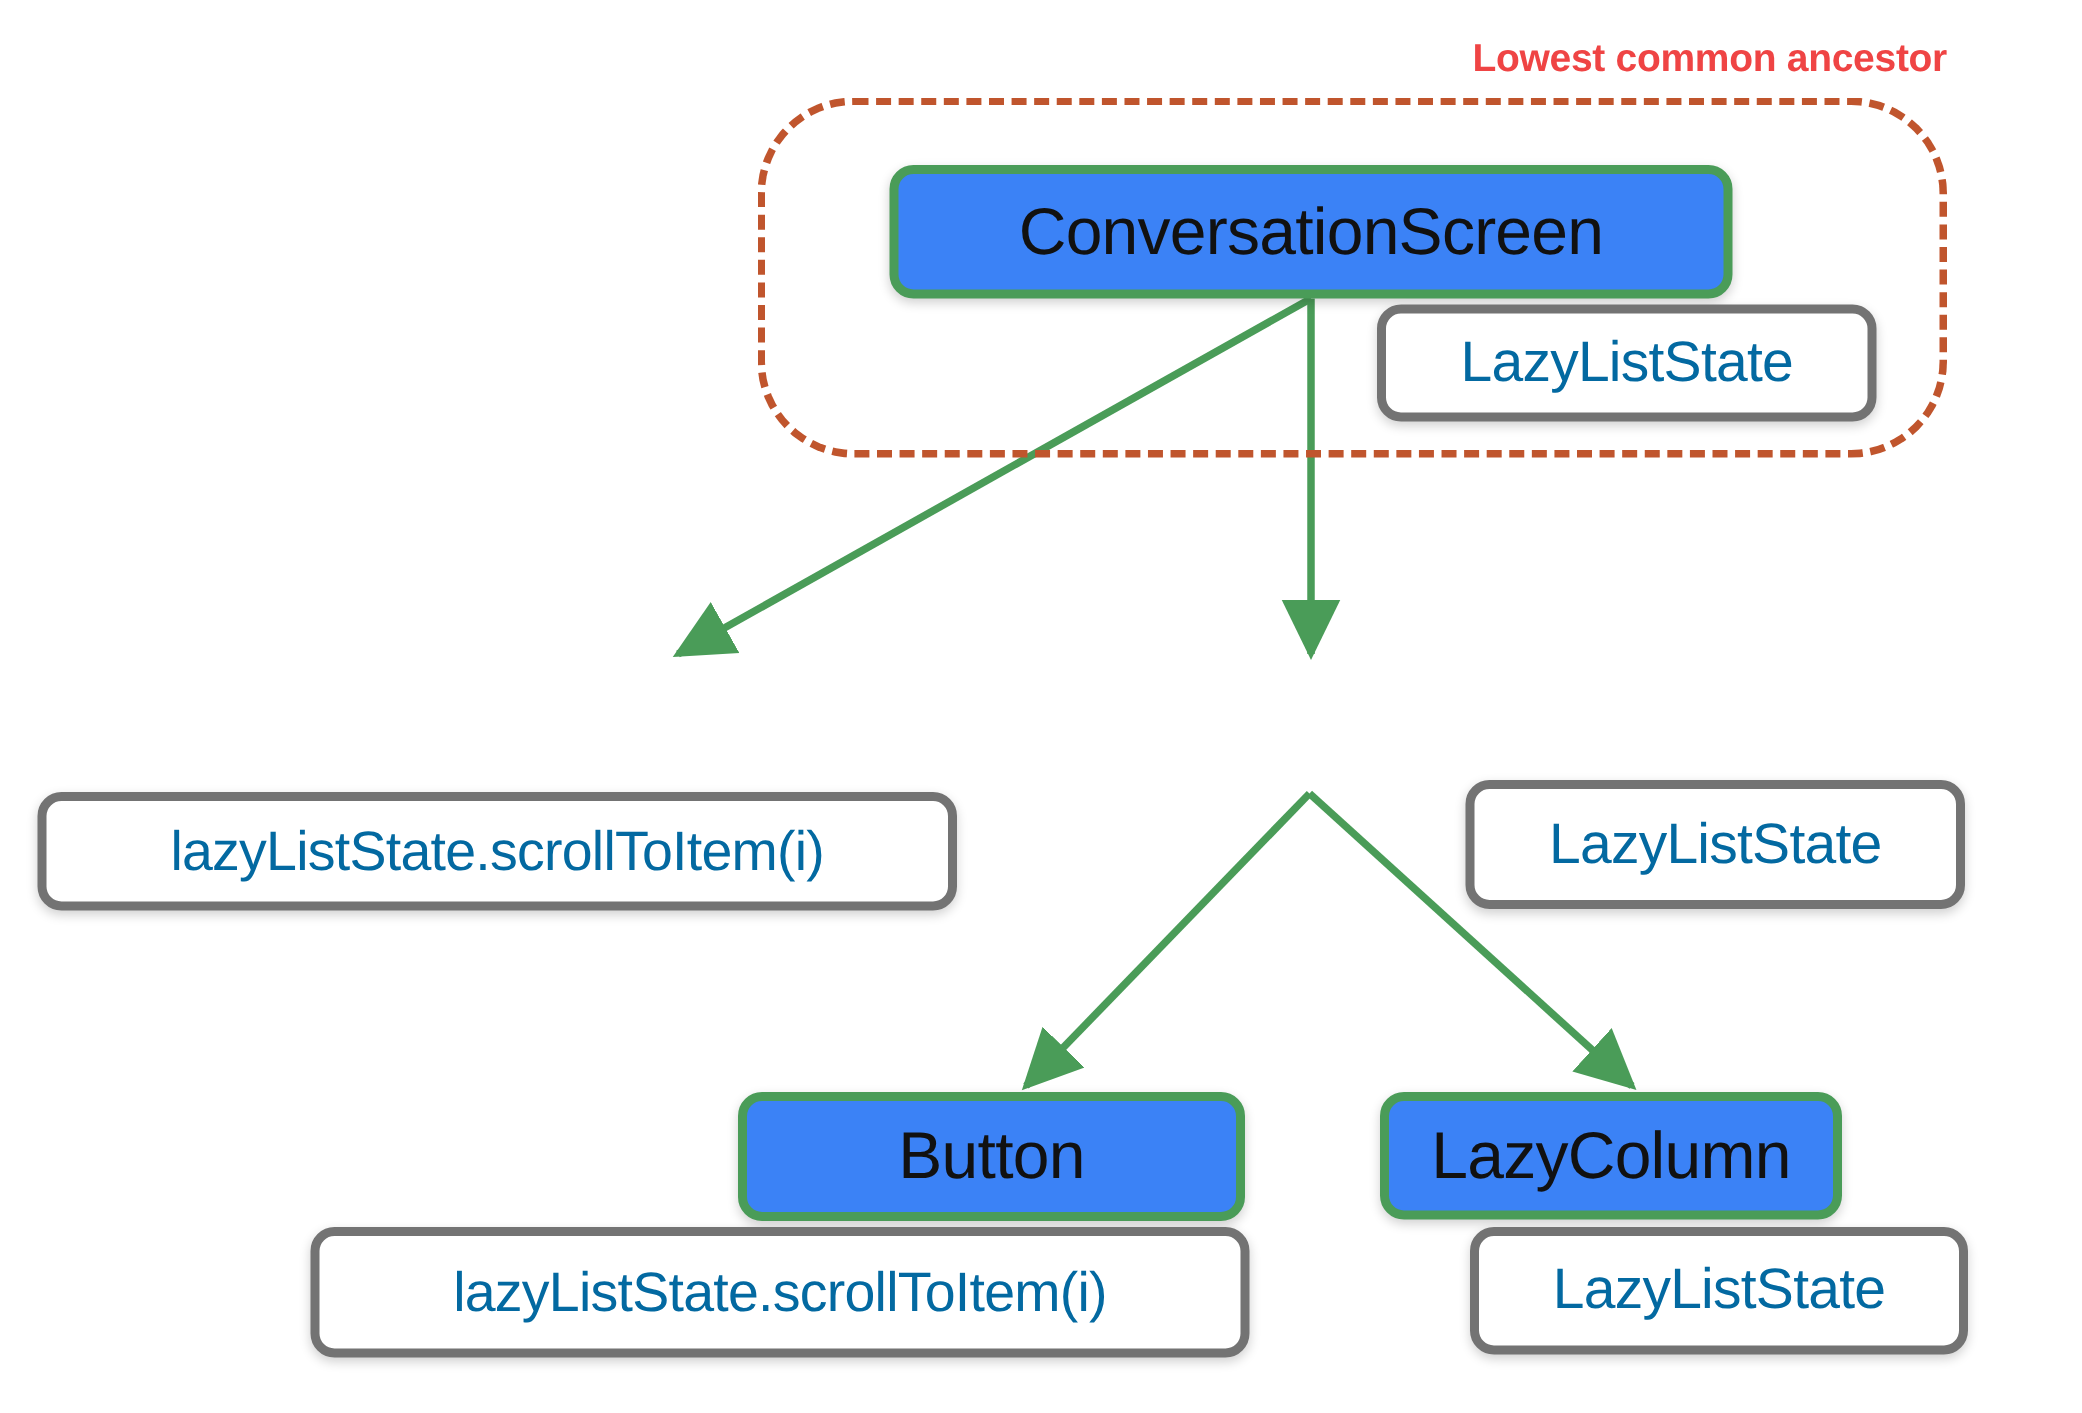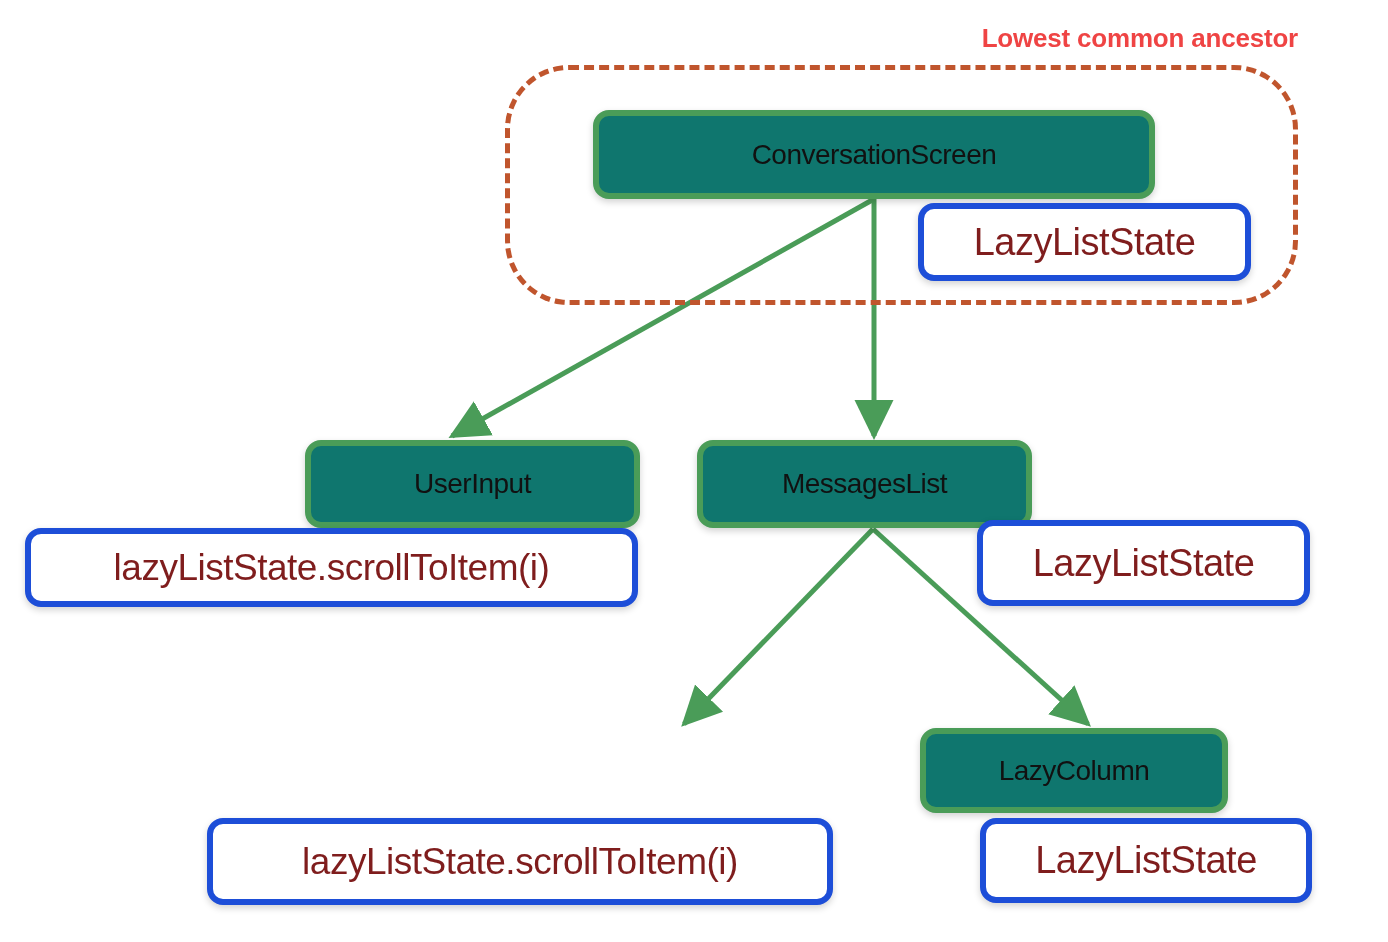--- a/index.html
+++ b/index.html
@@ -52,44 +52,44 @@
     border: 5px dashed #c0552d;
     border-radius: 64px;
     box-sizing: border-box;
     z-index: 2;
   }
 
   
   .node {
     position: absolute;
     box-sizing: border-box;
-    background: #0f766e;
+    background: #3b82f6;
     border: 6px solid #4a9c58;
     border-radius: 16px;
     display: flex;
     align-items: center;
     justify-content: center;
     color: #111111;
-    font-size: 28px;
+    font-size: 44px;
     letter-spacing: -0.5px;
     white-space: nowrap;
     box-shadow: 0 3px 7px rgba(0,0,0,0.18);
   }
 
   
   .chip {
     position: absolute;
     box-sizing: border-box;
     background: #ffffff;
-    border: 6px solid #1d4ed8;
+    border: 6px solid #737373;
     border-radius: 16px;
     display: flex;
     align-items: center;
     justify-content: center;
-    color: #7f1d1d;
+    color: #0369a1;
     font-size: 38px;
     letter-spacing: -0.5px;
     white-space: nowrap;
     box-shadow: 0 3px 7px rgba(0,0,0,0.18);
   }
 
   
   #node-conversation-screen { left: 593px;  top: 110px; width: 562px; height: 89px;  z-index: 5; }
   #chip-conversation-state  { left: 918px;  top: 203px; width: 333px; height: 78px;  z-index: 6; }
 
@@ -127,28 +127,27 @@
   </svg>
 
   <div class="lca-caption">Lowest common ancestor</div>
 
   <div class="lca-region"></div>
 
   <div class="node" id="node-conversation-screen">ConversationScreen</div>
 
   <div class="chip" id="chip-conversation-state">LazyListState</div>
 
-  <div class="node" id="node-user-input">UserInput</div>
 
   <div class="chip" id="chip-user-input-state">lazyListState.scrollToItem(i)</div>
 
-  <div class="node" id="node-messages-list">MessagesList</div>
 
   <div class="chip" id="chip-messages-list-state">LazyListState</div>
 
+  <div class="node" id="node-button">Button</div>
 
   <div class="chip" id="chip-button-state">lazyListState.scrollToItem(i)</div>
 
   <div class="node" id="node-lazy-column">LazyColumn</div>
 
   <div class="chip" id="chip-lazy-column-state">LazyListState</div>
 
 </div>
 
 </body></html>

